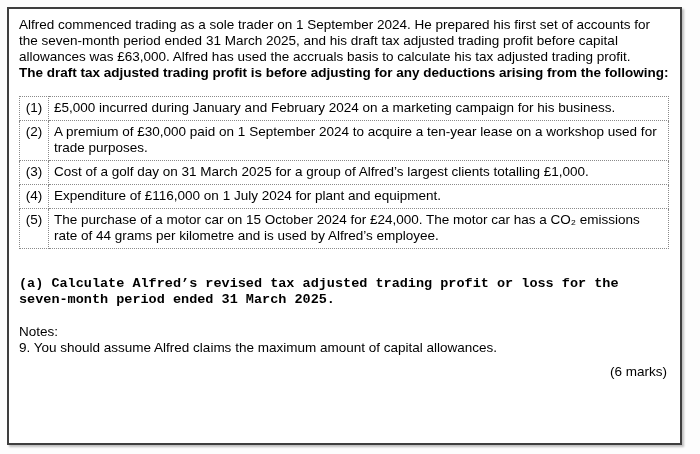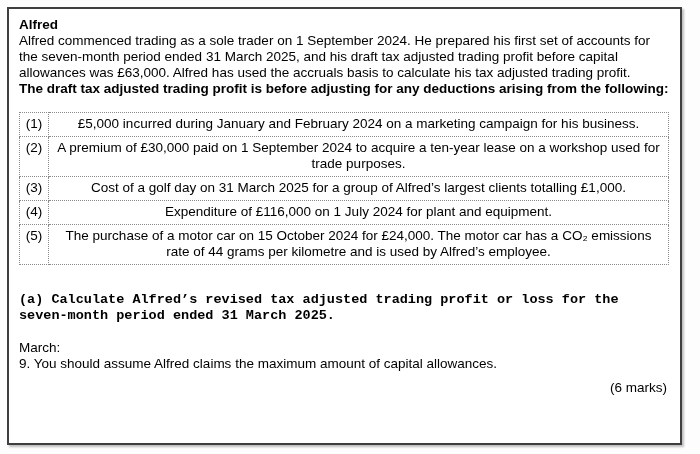--- a/index.html
+++ b/index.html
@@ -38,21 +38,20 @@
   }
   .notes-table {
     width: 100%;
     border-collapse: collapse;
     margin-top: 15px;
   }
   .notes-table td {
     border: 1px dotted #8a8a8a;
     padding: 3px 5px 4px 5px;
     vertical-align: top;
-    text-align: center;
   }
   .notes-table td.num {
     width: 29px;
     text-align: center;
     padding-left: 2px;
     padding-right: 2px;
   }
   .req {
     font-weight: bold;
     margin: 27px 0 0 0;
@@ -68,21 +67,20 @@
     margin-top: 8px;
     text-align: right;
     padding-right: 2px;
   }
 </style>
 </head>
 <body>
 
 <div class="page">
 
-  <div class="doc-title">Alfred</div>
 
   <p class="para">Alfred commenced trading as a sole trader on 1 September 2024. He prepared his first set of accounts for the seven-month period ended 31 March 2025, and his draft tax adjusted trading profit before capital allowances was £63,000. Alfred has used the accruals basis to calculate his tax adjusted trading profit.</p>
 
   <p class="para lead"><span>The draft tax adjusted trading profit is </span><strong>before</strong><span> adjusting for any deductions arising from the following:</span></p>
 
   <table class="notes-table">
     <tbody>
       <tr>
         <td class="num">(1)</td>
         <td class="txt">£5,000 incurred during January and February 2024 on a marketing campaign for his business.</td>
@@ -101,18 +99,18 @@
       </tr>
       <tr>
         <td class="num">(5)</td>
         <td class="txt">The purchase of a motor car on 15 October 2024 for £24,000. The motor car has a CO₂ emissions rate of 44 grams per kilometre and is used by Alfred’s employee.</td>
       </tr>
     </tbody>
   </table>
 
   <p class="req">(a) Calculate Alfred’s revised tax adjusted trading profit or loss for the seven-month period ended 31 March 2025.</p>
 
-  <p class="notes-label">March:</p>
+  <p class="notes-label">Notes:</p>
   <p class="note">9. You should assume Alfred claims the maximum amount of capital allowances.</p>
 
   <div class="marks">(6 marks)</div>
 
 </div>
 
 </body></html>

